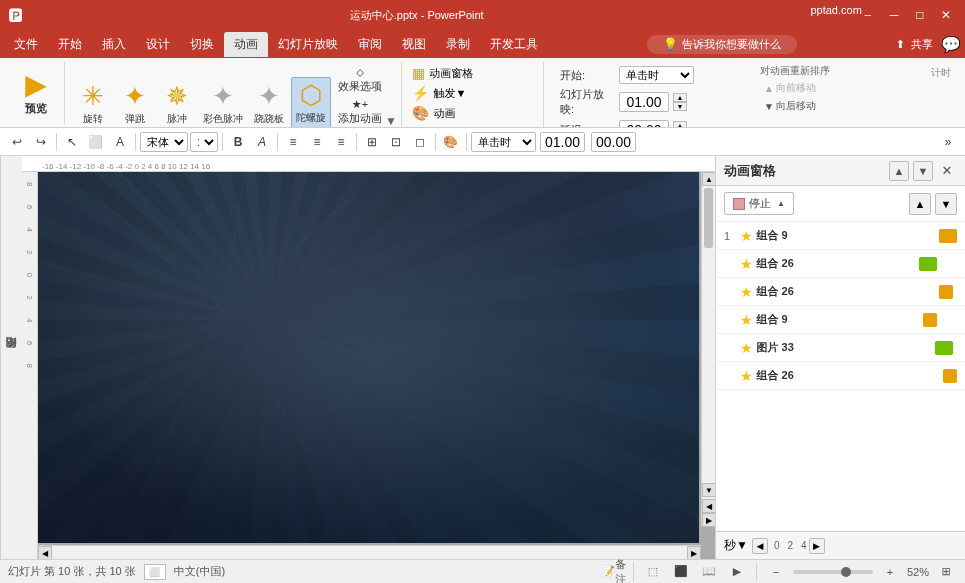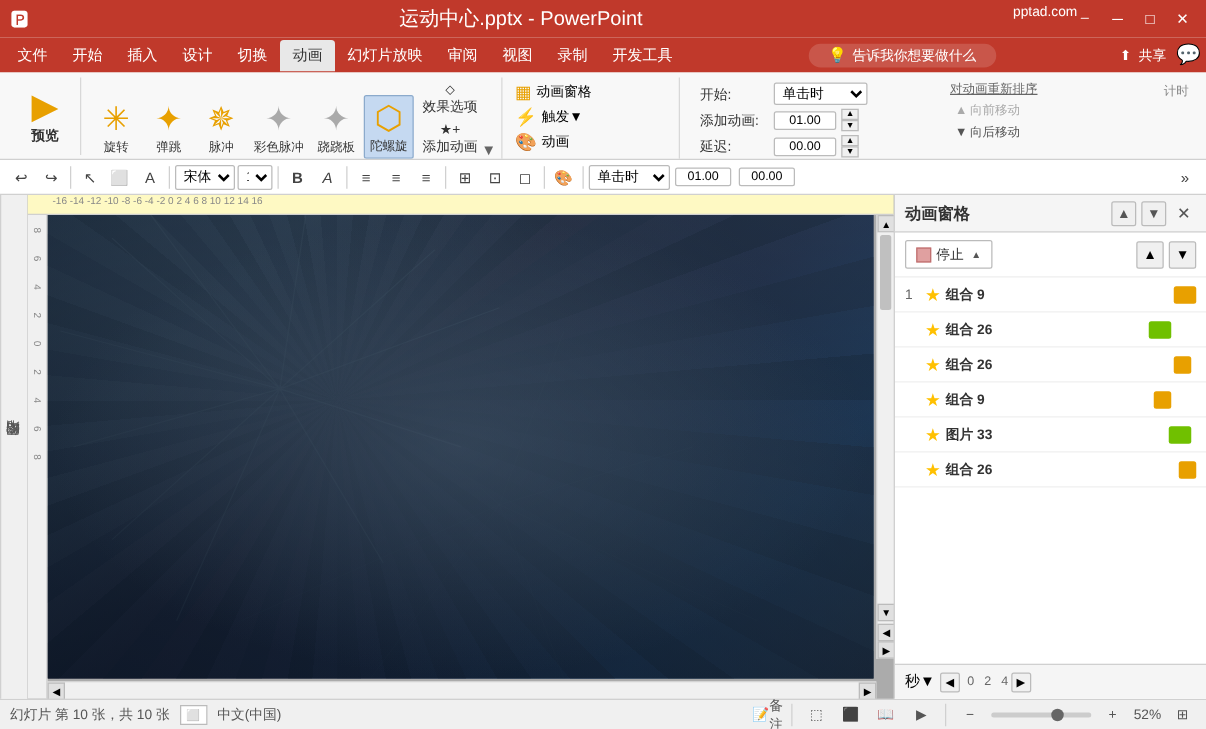--- a/index.html
+++ b/index.html
@@ -9,21 +9,21 @@
     .title-bar {
       height: 30px;
       background: #c0392b;
       display: flex;
       align-items: center;
       justify-content: space-between;
       padding: 0 8px;
       color: white;
     }
     .title-bar-left { display: flex; align-items: center; gap: 8px; }
-    .title-bar-center { font-size: 16px; }
+    .title-bar-center { font-size: 11px; }
     .title-bar-right { display: flex; gap: 4px; }
     .title-btn {
       width: 22px; height: 22px;
       display: flex; align-items: center; justify-content: center;
       cursor: pointer; font-size: 12px; color: white;
     }
 
     
     .menu-bar {
       height: 28px;
@@ -127,21 +127,21 @@
     .timing-select {
       font-size: 11px;
       border: 1px solid #bbb;
       border-radius: 2px;
       padding: 1px 2px;
       background: white;
       width: 75px;
     }
     .timing-input {
       width: 50px;
-      font-size: 10px;
+      font-size: 14px;
       border: 1px solid #bbb;
       border-radius: 2px;
       padding: 1px 2px;
       text-align: center;
     }
     .timing-spin {
       display: flex;
       flex-direction: column;
     }
     .spin-btn {
@@ -217,24 +217,24 @@
 
     
     .canvas-area {
       flex: 1;
       background: #ababab;
       position: relative;
       overflow: hidden;
     }
     .ruler-top {
       height: 16px;
-      background: #fef9c3;
+      background: #ffffff;
       border-bottom: 1px solid #d0d0d0;
       display: flex;
-      align-items: flex-start;
+      align-items: flex-end;
       font-size: 9px;
       color: #888;
       padding-left: 20px;
       overflow: hidden;
     }
     .ruler-left {
       position: absolute;
       left: 0;
       top: 16px;
       width: 16px;
@@ -619,38 +619,38 @@
       <div class="ribbon-timing">
         <div class="timing-row">
           <span class="timing-label">开始:</span>
           <select class="timing-select">
             <option>单击时</option>
             <option>与上一动画同时</option>
             <option>上一动画之后</option>
           </select>
         </div>
         <div class="timing-row">
-          <span class="timing-label">添加动画:</span>
+          <span class="timing-label">幻灯片放映:</span>
           <input class="timing-input" value="01.00" style="">
           <div class="timing-spin">
             <div class="spin-btn">▲</div>
             <div class="spin-btn">▼</div>
           </div>
         </div>
         <div class="timing-row">
           <span class="timing-label">延迟:</span>
           <input class="timing-input" value="00.00" style="">
           <div class="timing-spin">
             <div class="spin-btn">▲</div>
             <div class="spin-btn">▼</div>
           </div>
         </div>
       </div>
       <div class="timing-right-btns">
-        <span style="font-size:10px; color:#666;text-decoration:underline;">对动画重新排序</span>
+        <span style="font-size:10px; color:#666;">对动画重新排序</span>
         <div class="timing-right-btn disabled">
           <span>▲</span>
           <span>向前移动</span>
         </div>
         <div class="timing-right-btn">
           <span>▼</span>
           <span>向后移动</span>
         </div>
       </div>
       <div style="margin-left:auto; font-size:10px; color:#888; display:flex; align-items:flex-start; padding-top:2px;">

